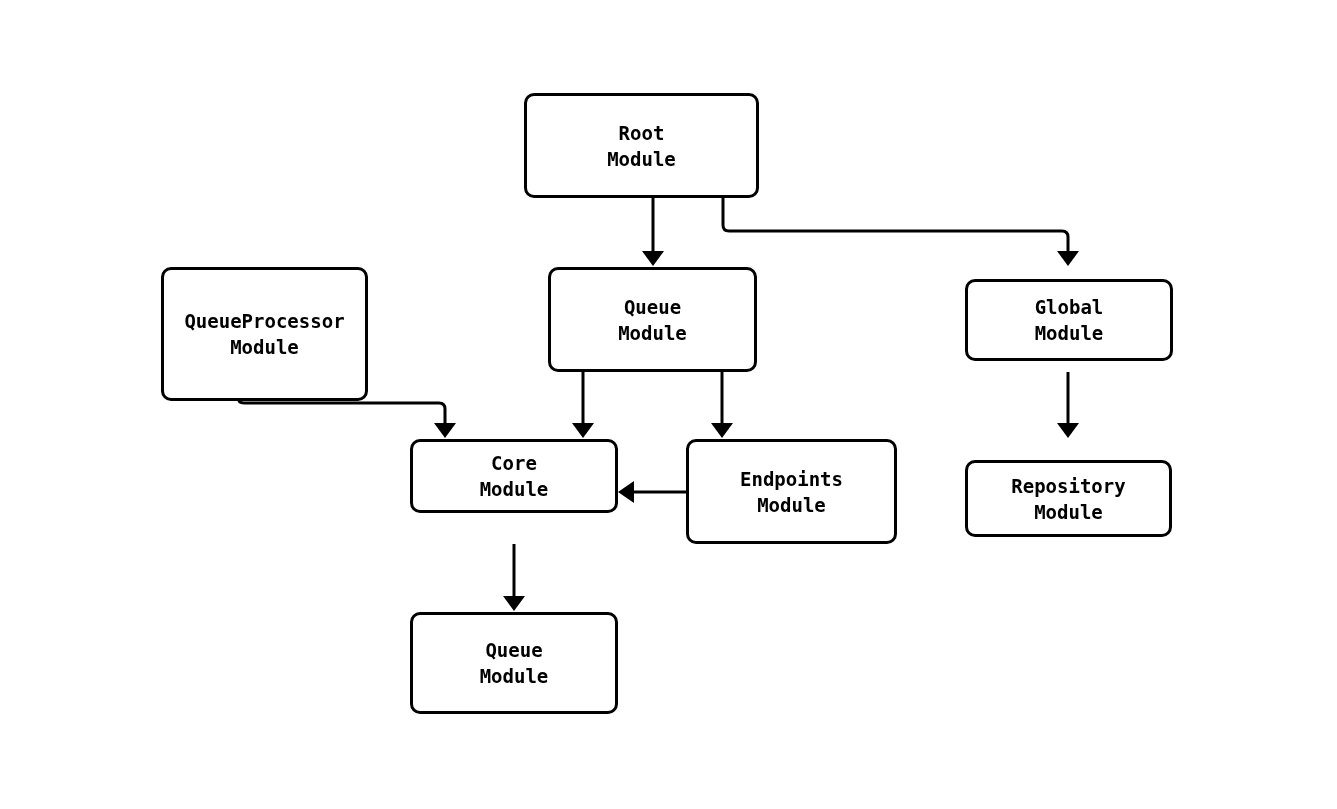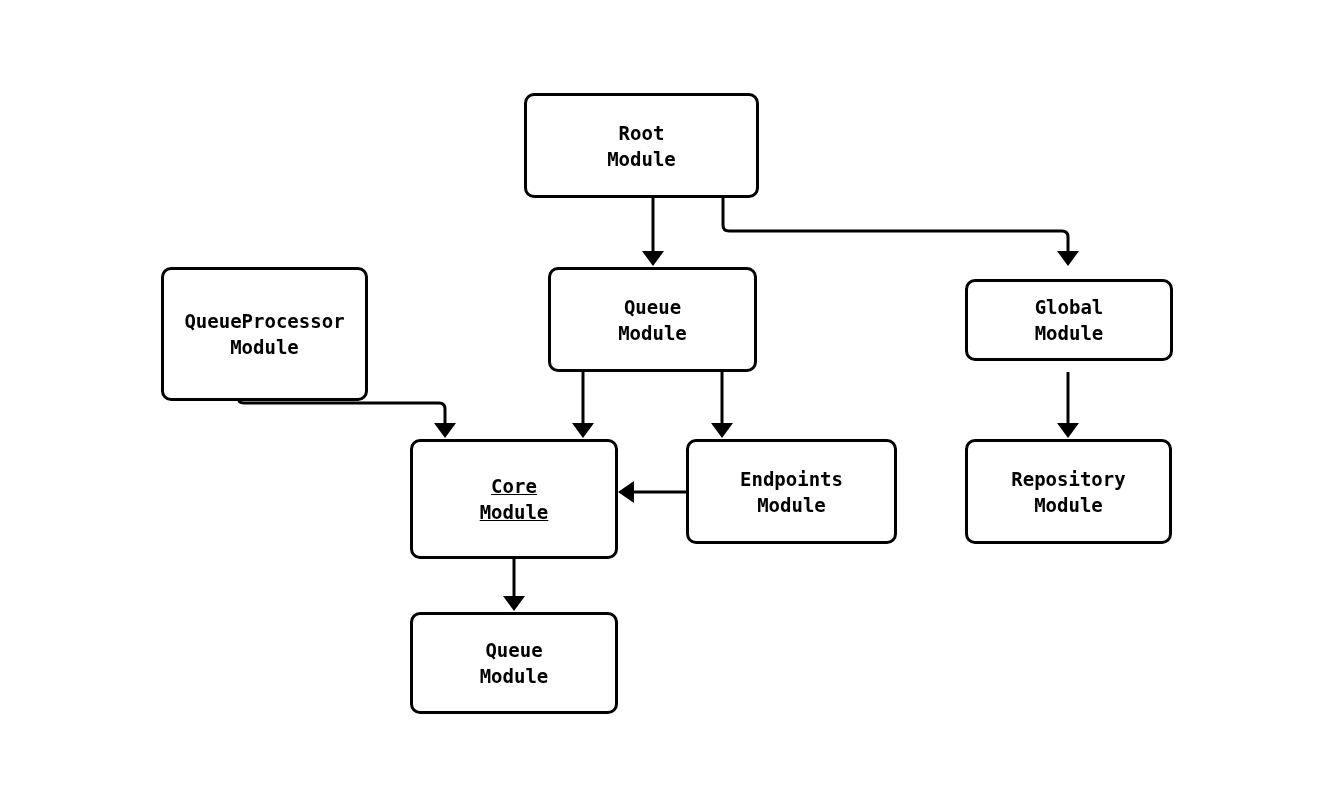--- a/index.html
+++ b/index.html
@@ -45,23 +45,23 @@
     font-size: 19px;
     line-height: 26px;
     font-weight: bold;
     color: #000000;
   }
   
   .n-root           { left: 524px; top:  93px; width: 235px; height: 105px; }
   .n-queueprocessor { left: 133px; top: 267px; width: 207px; height: 134px; margin-left: 28px; }
   .n-server         { left: 548px; top: 267px; width: 209px; height: 105px; }
   .n-global         { left: 965px; top: 279px; width: 208px; height: 82px; }
-  .n-core           { left: 410px; top: 439px; width: 208px; height: 120px; text-decoration: underline; }
+  .n-core           { left: 410px; top: 439px; width: 208px; height: 74px; }
   .n-endpoints      { left: 686px; top: 439px; width: 211px; height: 105px; }
-  .n-repository     { left: 965px; top: 439px; width: 207px; height: 105px; }
+  .n-repository     { left: 965px; top: 460px; width: 207px; height: 77px; }
   .n-queue          { left: 410px; top: 612px; width: 208px; height: 102px; }
 </style>
 </head>
 <body>
 
 <div class="canvas">
 
   <svg class="edges-layer" viewBox="0 0 1337 809" xmlns="http://www.w3.org/2000/svg">
     <g>
       <path d="M653 198 V251"></path>

